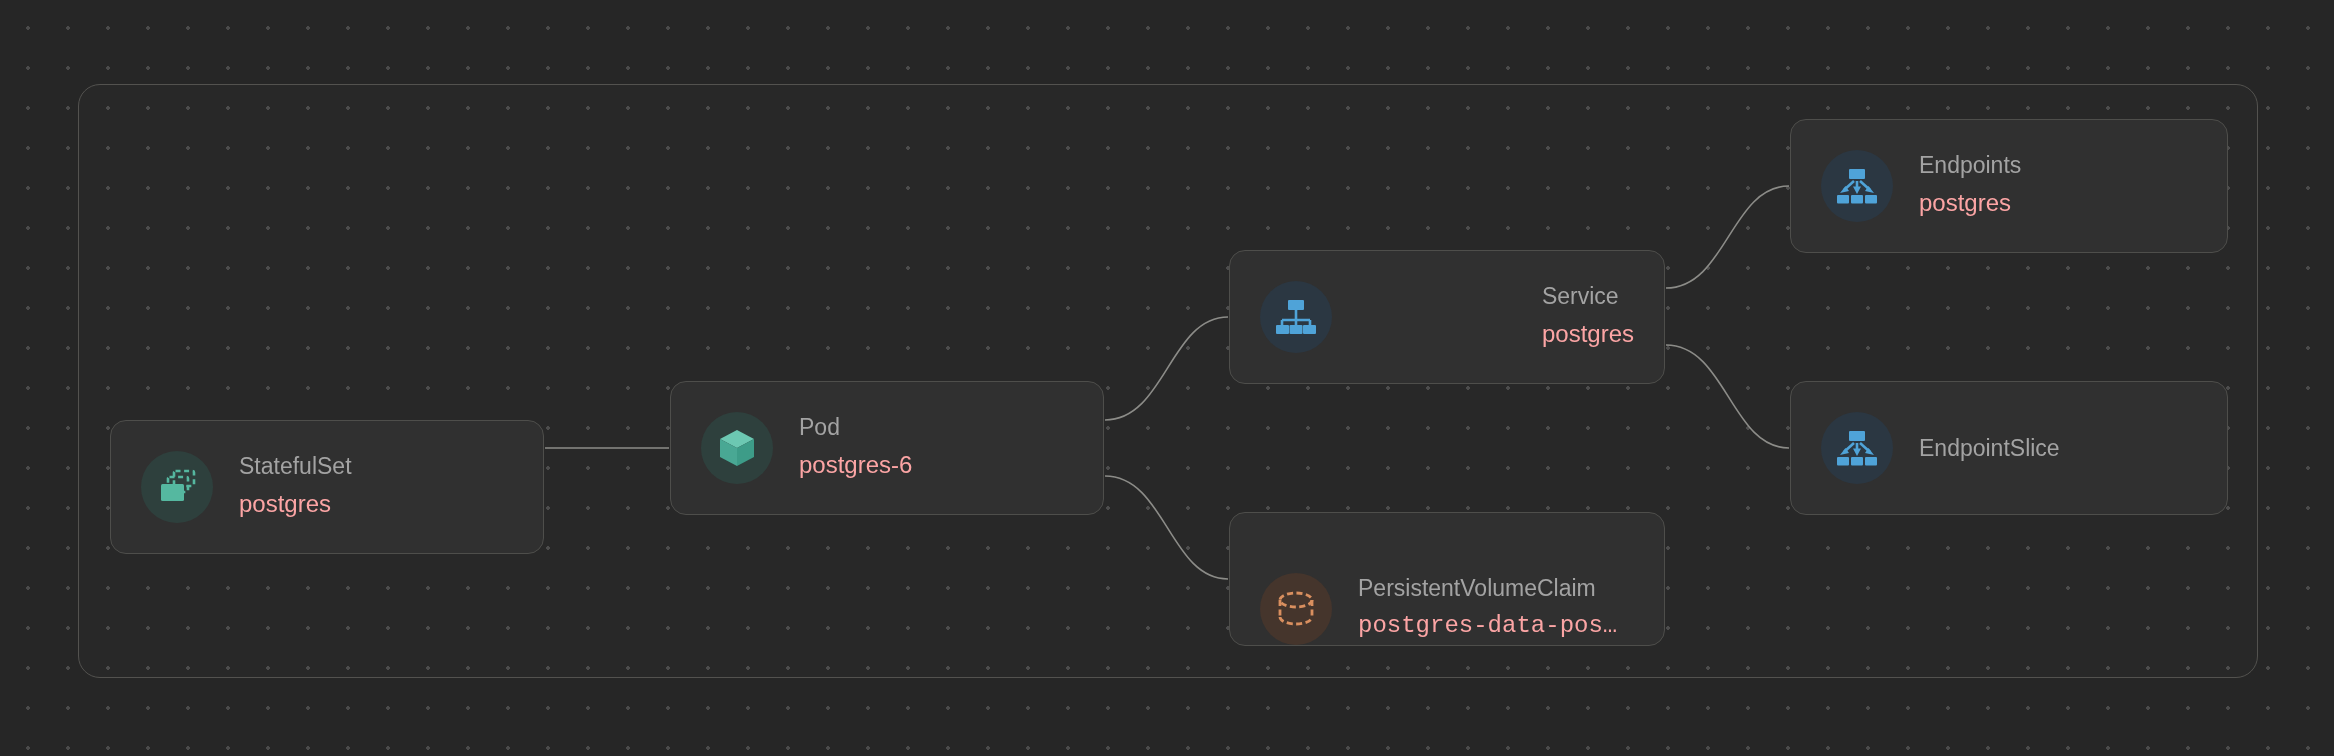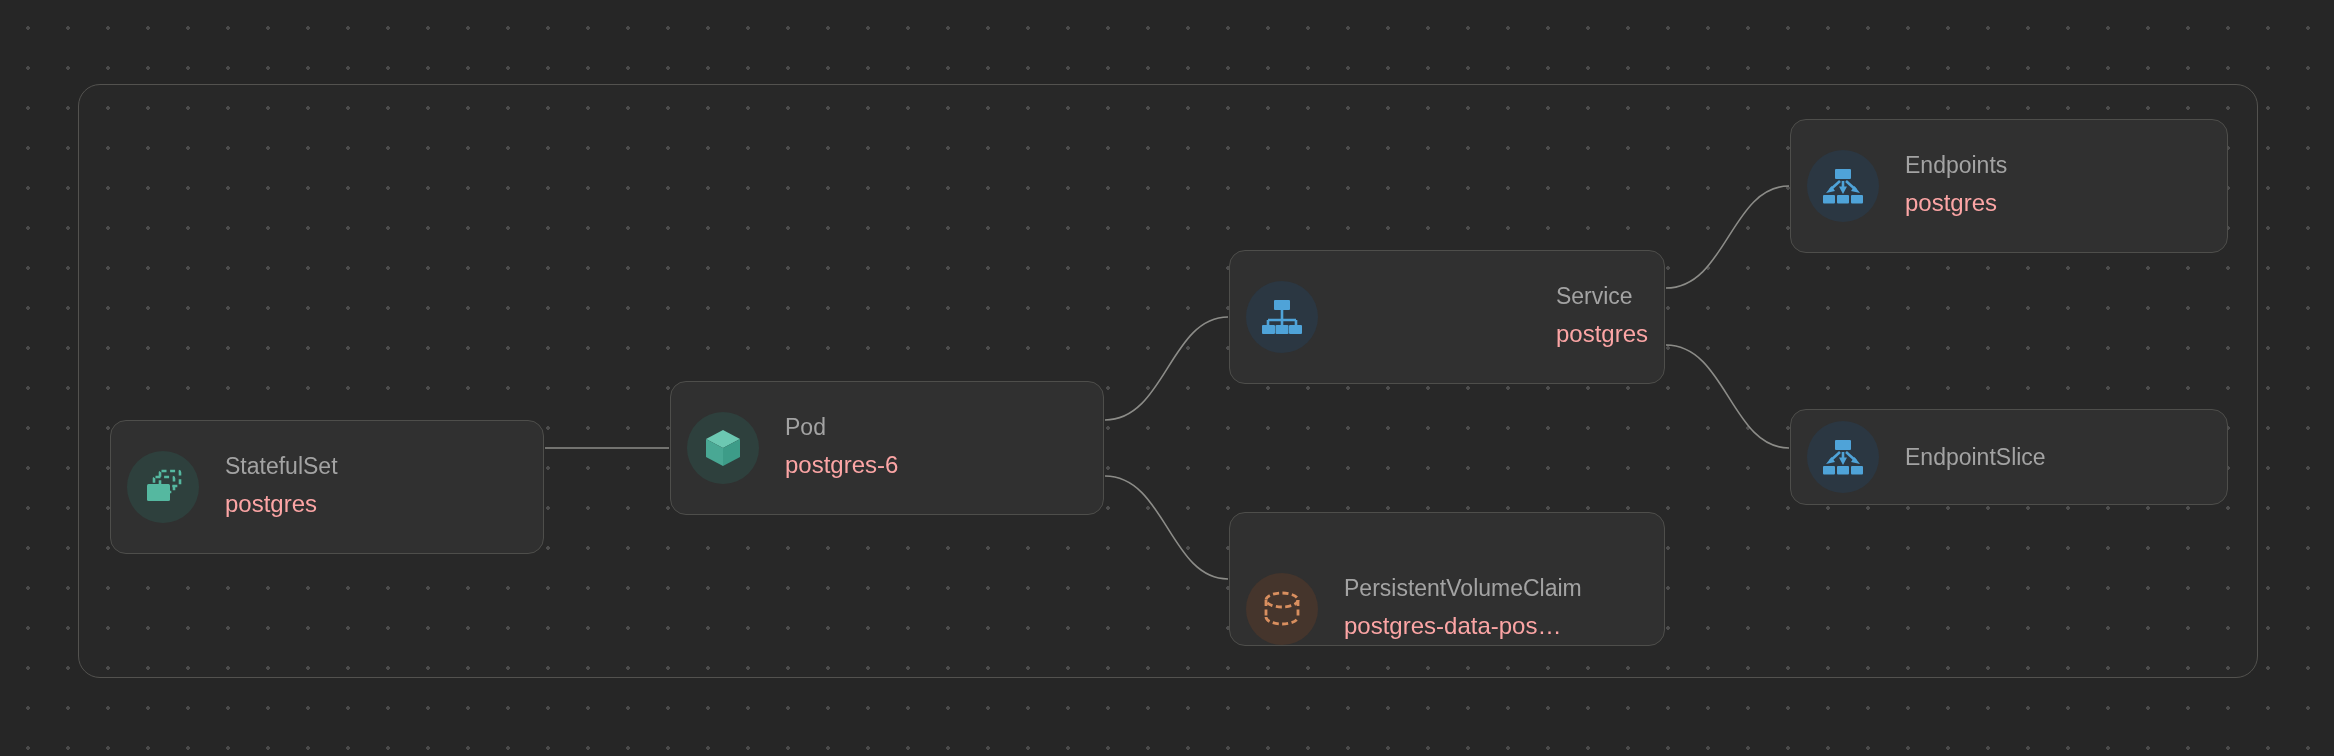--- a/index.html
+++ b/index.html
@@ -54,21 +54,21 @@
     stroke: #8c8c88;
     stroke-width: 1.6px;
   }
 
   
   .node {
     position: absolute;
     display: flex;
     align-items: center;
     gap: 26px;
-    padding: 0 16px;
+    padding: 0 30px;
     background: #303030;
     border: 1.5px solid #4e4e4b;
     border-radius: 16px;
     cursor: pointer;
   }
 
   .node-icon-wrap {
     flex: 0 0 auto;
     width: 72px;
     height: 72px;
@@ -105,23 +105,23 @@
     overflow: hidden;
     text-overflow: ellipsis;
   }
 
   
   #node-statefulset    { left: 110px;  top: 381px; width: 434px; height: 134px; margin-top: 39px; }
   #node-pod            { left: 670px;  top: 381px; width: 434px; height: 134px; }
   #node-service        { left: 1229px; top: 250px; width: 436px; height: 134px; justify-content: space-between; }
   #node-pvc            { left: 1229px; top: 512px; width: 436px; height: 134px; align-items: flex-end; }
   #node-endpoints      { left: 1790px; top: 119px; width: 438px; height: 134px; }
-  #node-endpointslice  { left: 1790px; top: 381px; width: 438px; height: 96px; margin-top: 28px; }
-
-  #node-pvc .node-name { max-width: 300px; }
+  #node-endpointslice  { left: 1790px; top: 381px; width: 438px; height: 134px; }
+
+  #node-pvc .node-name { max-width: 300px; font-family: Liberation Mono, monospace; }
 </style>
 </head>
 <body>
 
 <div id="graph-canvas">
 
   <div id="group-container"></div>
 
   <svg id="edges-layer" viewBox="0 0 2334 756" xmlns="http://www.w3.org/2000/svg">
     <path class="edge-path" d="M 545 448 L 669 448"></path>

